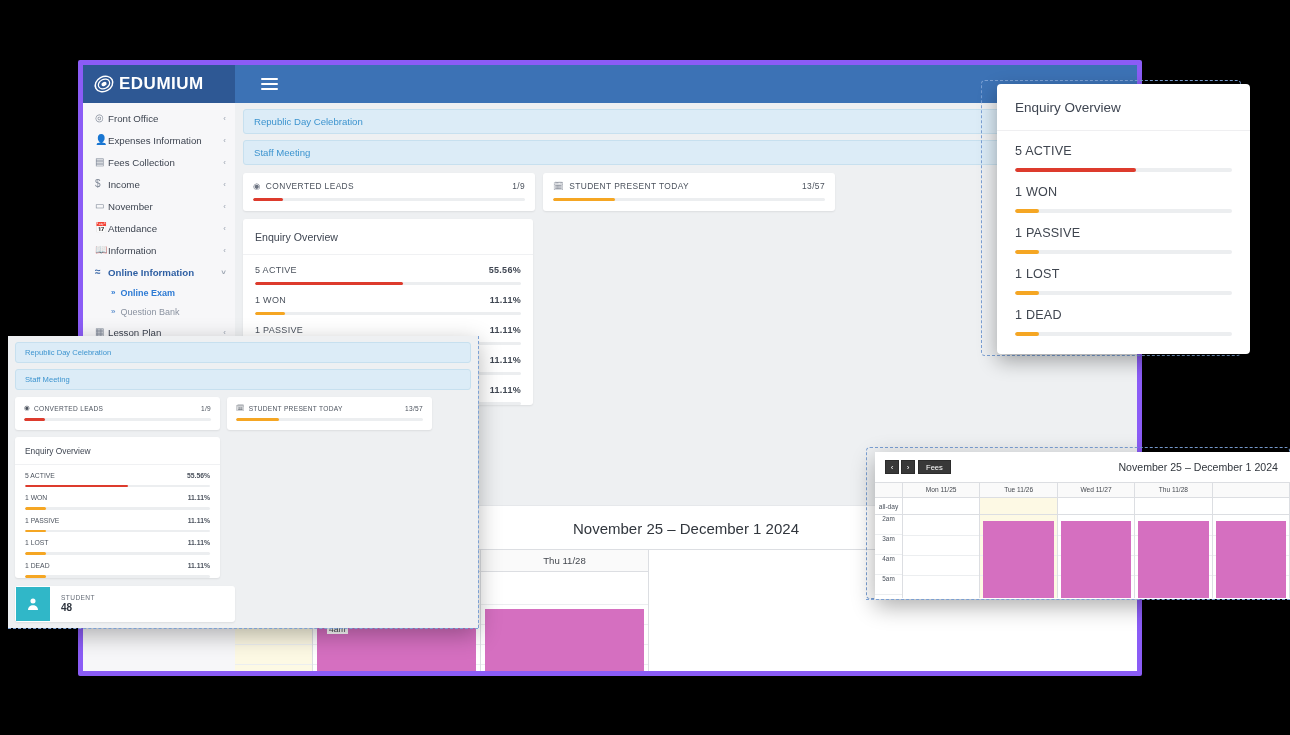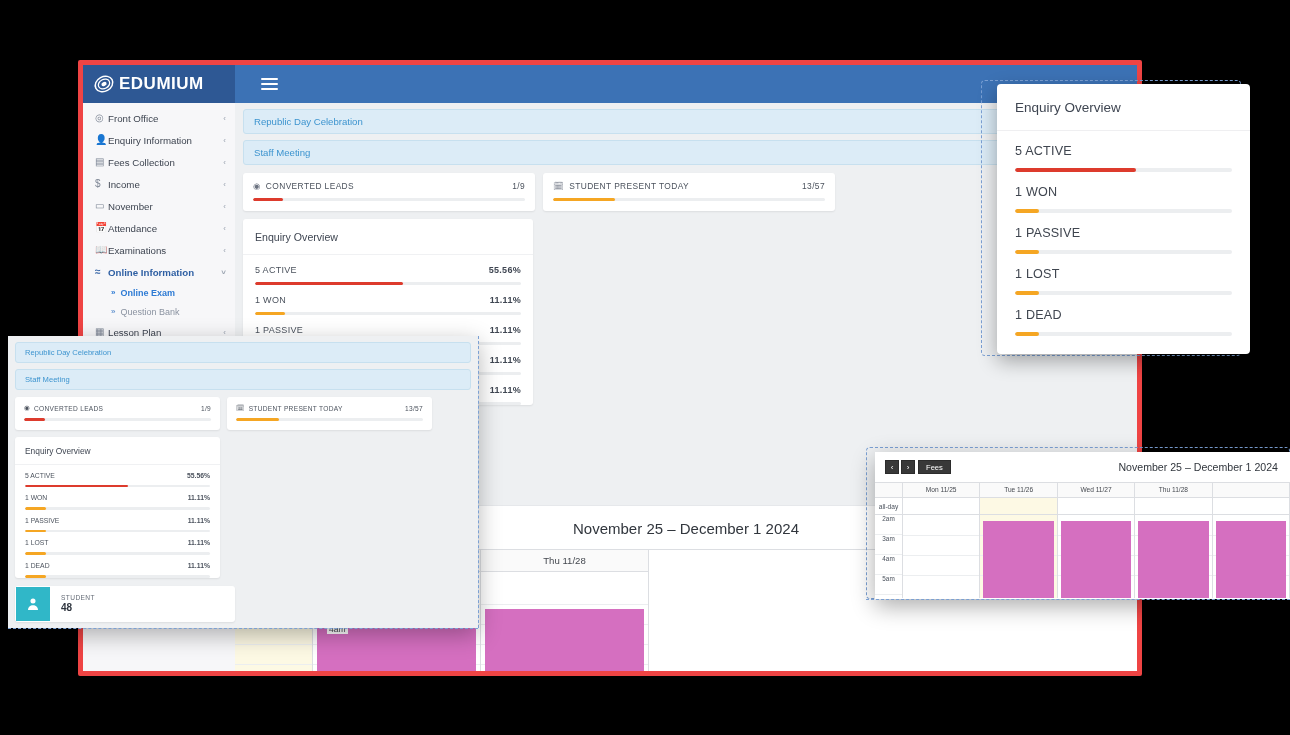--- a/index.html
+++ b/index.html
@@ -9,21 +9,21 @@
     font-family:"Liberation Sans", sans-serif;
     -webkit-font-smoothing:antialiased;
   }
   .stage{position:relative;width:1290px;height:735px;background:#000;}
 
   
   .win{position:absolute;background:#fff;box-shadow:0 6px 22px rgba(0,0,0,.45);}
 
   
   #main-window{left:78px;top:60px;width:1064px;height:616px;background:#e5e5e5;
-    border:5px solid #ef4444;box-sizing:border-box;border-radius:2px;}
+    border:5px solid #8b5cf6;box-sizing:border-box;border-radius:2px;}
   .topbar{position:absolute;left:0;top:0;right:0;height:38px;background:#3c72b5;display:flex;align-items:center;}
   .brandbox{width:152px;height:38px;background:#2e5894;display:flex;align-items:center;padding-left:10px;box-sizing:border-box;}
   .brand-logo{width:22px;height:22px;margin-right:4px;flex:none;}
   .brand-text{color:#fff;font-size:17px;font-weight:700;letter-spacing:.5px;}
   .hamburger{margin-left:26px;width:17px;}
   .hamburger span{display:block;height:2.6px;background:#fff;border-radius:1px;margin:2.6px 0;}
 
   
   .sidebar{position:absolute;left:0;top:38px;width:152px;bottom:0;background:#f7f7f9;border-right:1px solid #e3e3e8;}
   .quicklinks{display:flex;align-items:center;justify-content:space-between;padding:8px 10px 8px 12px;
@@ -166,21 +166,21 @@
 
     <div class="sidebar">
       <div class="nav" id="nav-list">
           <div class="nav-item">
             <span class="ni-ic">◎</span>
             <span class="ni-lb">Front Office</span>
             <span class="ni-ch">‹</span>
           </div>
           <div class="nav-item">
             <span class="ni-ic">👤</span>
-            <span class="ni-lb">Enquiry Information</span>
+            <span class="ni-lb">Expenses Information</span>
             <span class="ni-ch">‹</span>
           </div>
           <div class="nav-item">
             <span class="ni-ic">▤</span>
             <span class="ni-lb">Fees Collection</span>
             <span class="ni-ch">‹</span>
           </div>
           <div class="nav-item">
             <span class="ni-ic">$</span>
             <span class="ni-lb">Income</span>
@@ -191,21 +191,21 @@
             <span class="ni-lb">November</span>
             <span class="ni-ch">‹</span>
           </div>
           <div class="nav-item">
             <span class="ni-ic">📅</span>
             <span class="ni-lb">Attendance</span>
             <span class="ni-ch">‹</span>
           </div>
           <div class="nav-item">
             <span class="ni-ic">📖</span>
-            <span class="ni-lb">Examinations</span>
+            <span class="ni-lb">Information</span>
             <span class="ni-ch">‹</span>
           </div>
           <div class="nav-item active">
             <span class="ni-ic">≈</span>
             <span class="ni-lb">Online Information</span>
             <span class="ni-ch">˅</span>
           </div>
           <div class="nav-sub sel">
             <span class="chev">»</span>
             <span>Online Exam</span>

